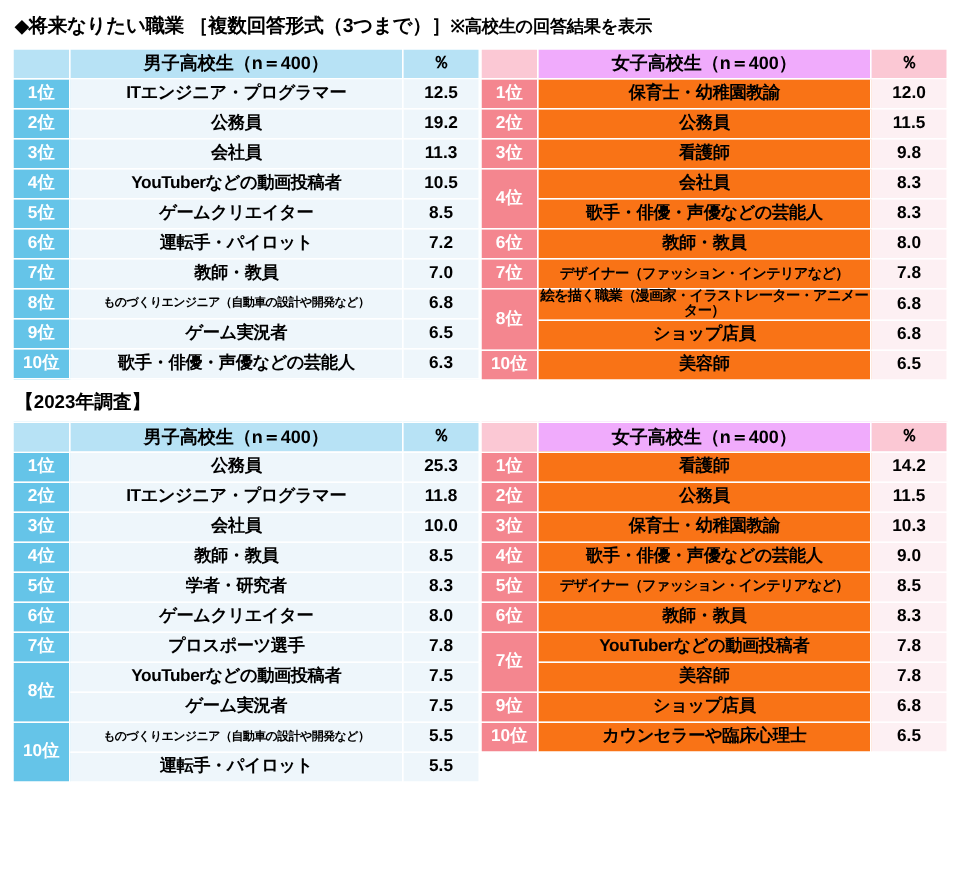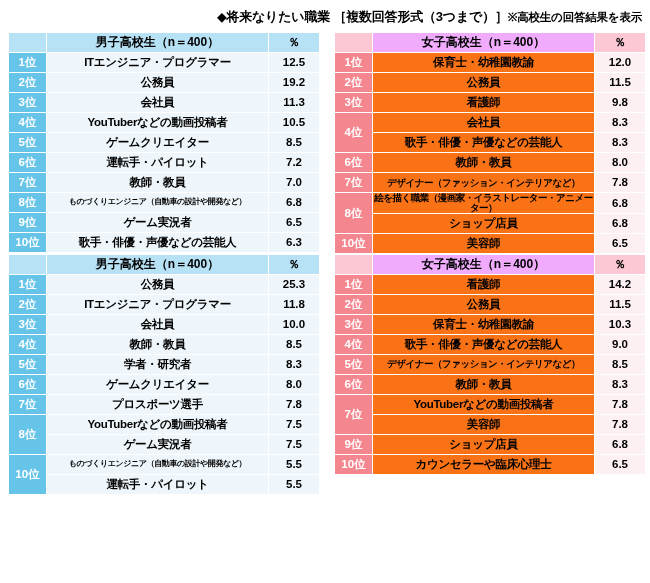--- a/index.html
+++ b/index.html
@@ -19,35 +19,33 @@
     width: 650px;
     height: 583px;
     box-sizing: border-box;
     padding: 6px 8px 0 8px;
   }
   .title {
     font-size: 13px;
     font-weight: bold;
     letter-spacing: -0.2px;
     white-space: nowrap;
-    margin: 2px 0 6px 16px;
-    text-align: right;
+    margin: 2px 0 6px 2px;
   }
   .title .note {
     font-size: 11.5px;
     font-weight: bold;
   }
   .section-label {
     font-size: 12.5px;
     font-weight: bold;
     margin: 6px 0 4px 2px;
   }
   .row-of-tables {
     display: flex;
-    gap: 14px;
     align-items: flex-start;
   }
   table.rank {
     border-collapse: collapse;
     table-layout: fixed;
     width: 311px;
     font-size: 11px;
   }
   table.rank td, table.rank th {
     border: 1px solid #ffffff;
@@ -269,20 +267,21 @@
         <tr>
           <td class="rk-pink">10位</td>
           <td class="cell-item-pink">美容師</td>
           <td class="cell-pct-pink">6.5</td>
         </tr>
       </tbody>
     </table>
 
   </div>
 
+  <div class="section-label">【2023年調査】</div>
 
   <div class="row-of-tables">
 
     <table class="rank">
       <colgroup>
           <col class="c-rank">
           <col class="c-item">
           <col class="c-pct">
         </colgroup>
       <tbody>

